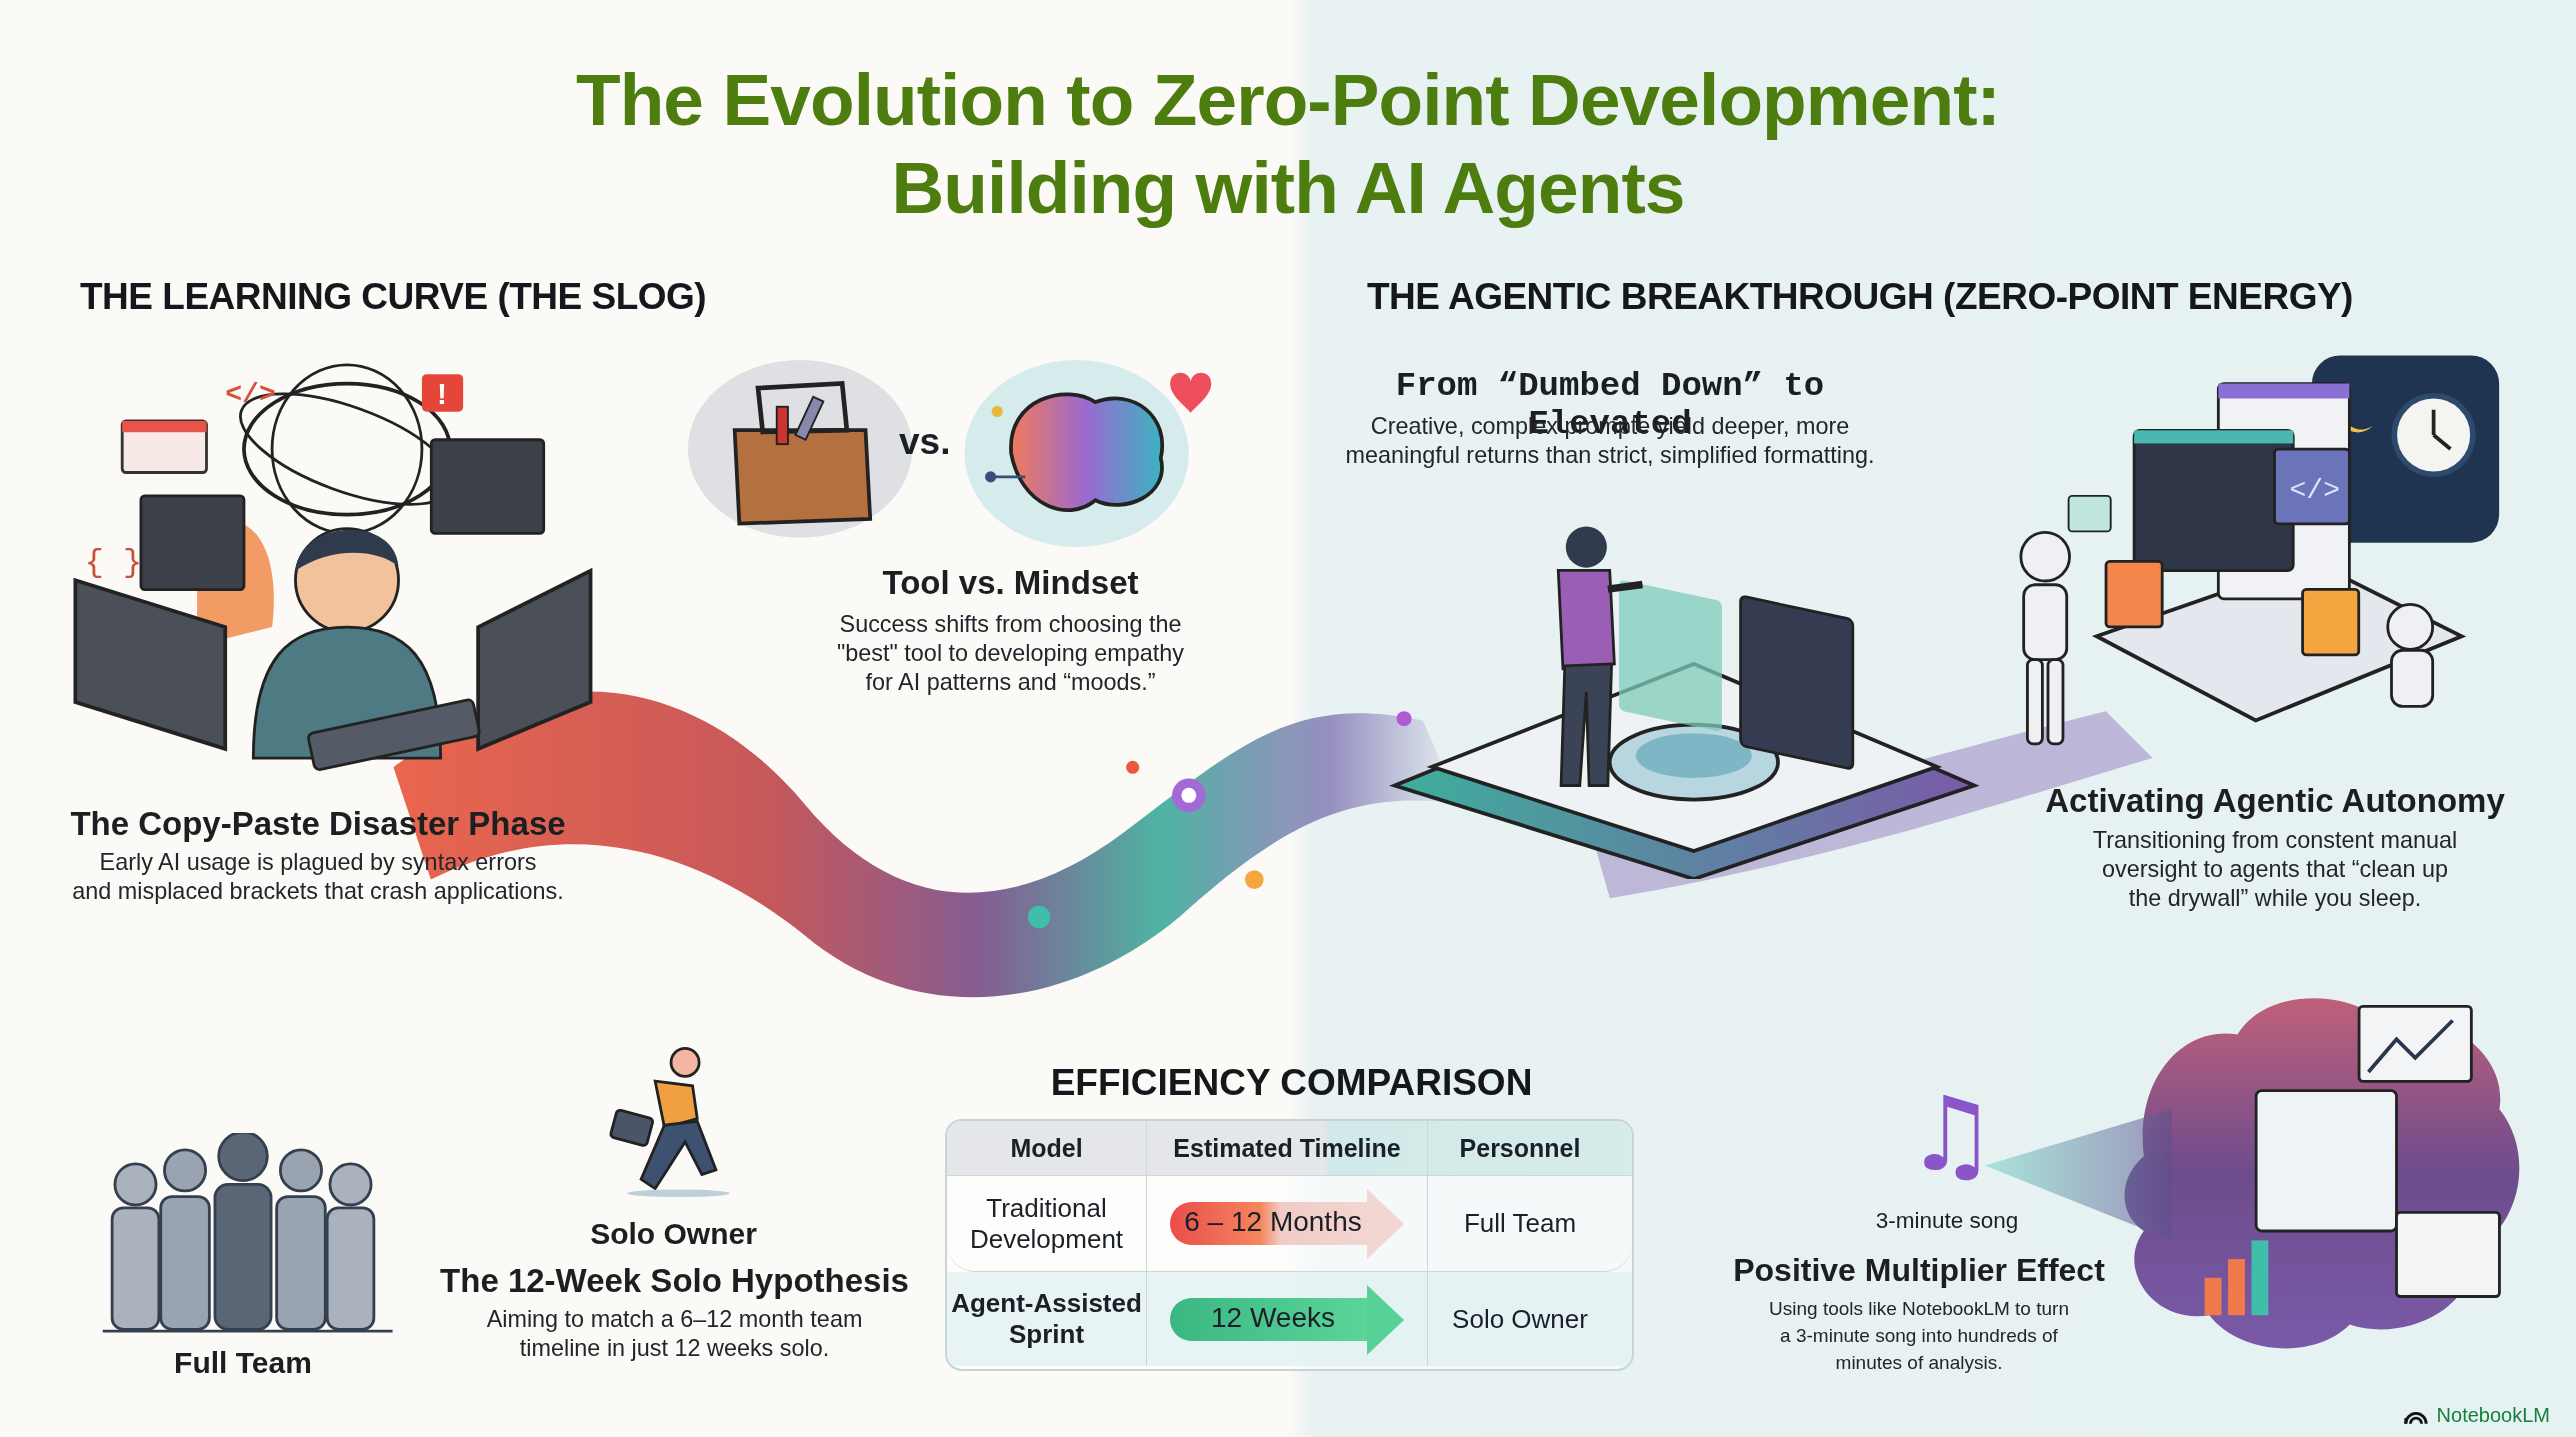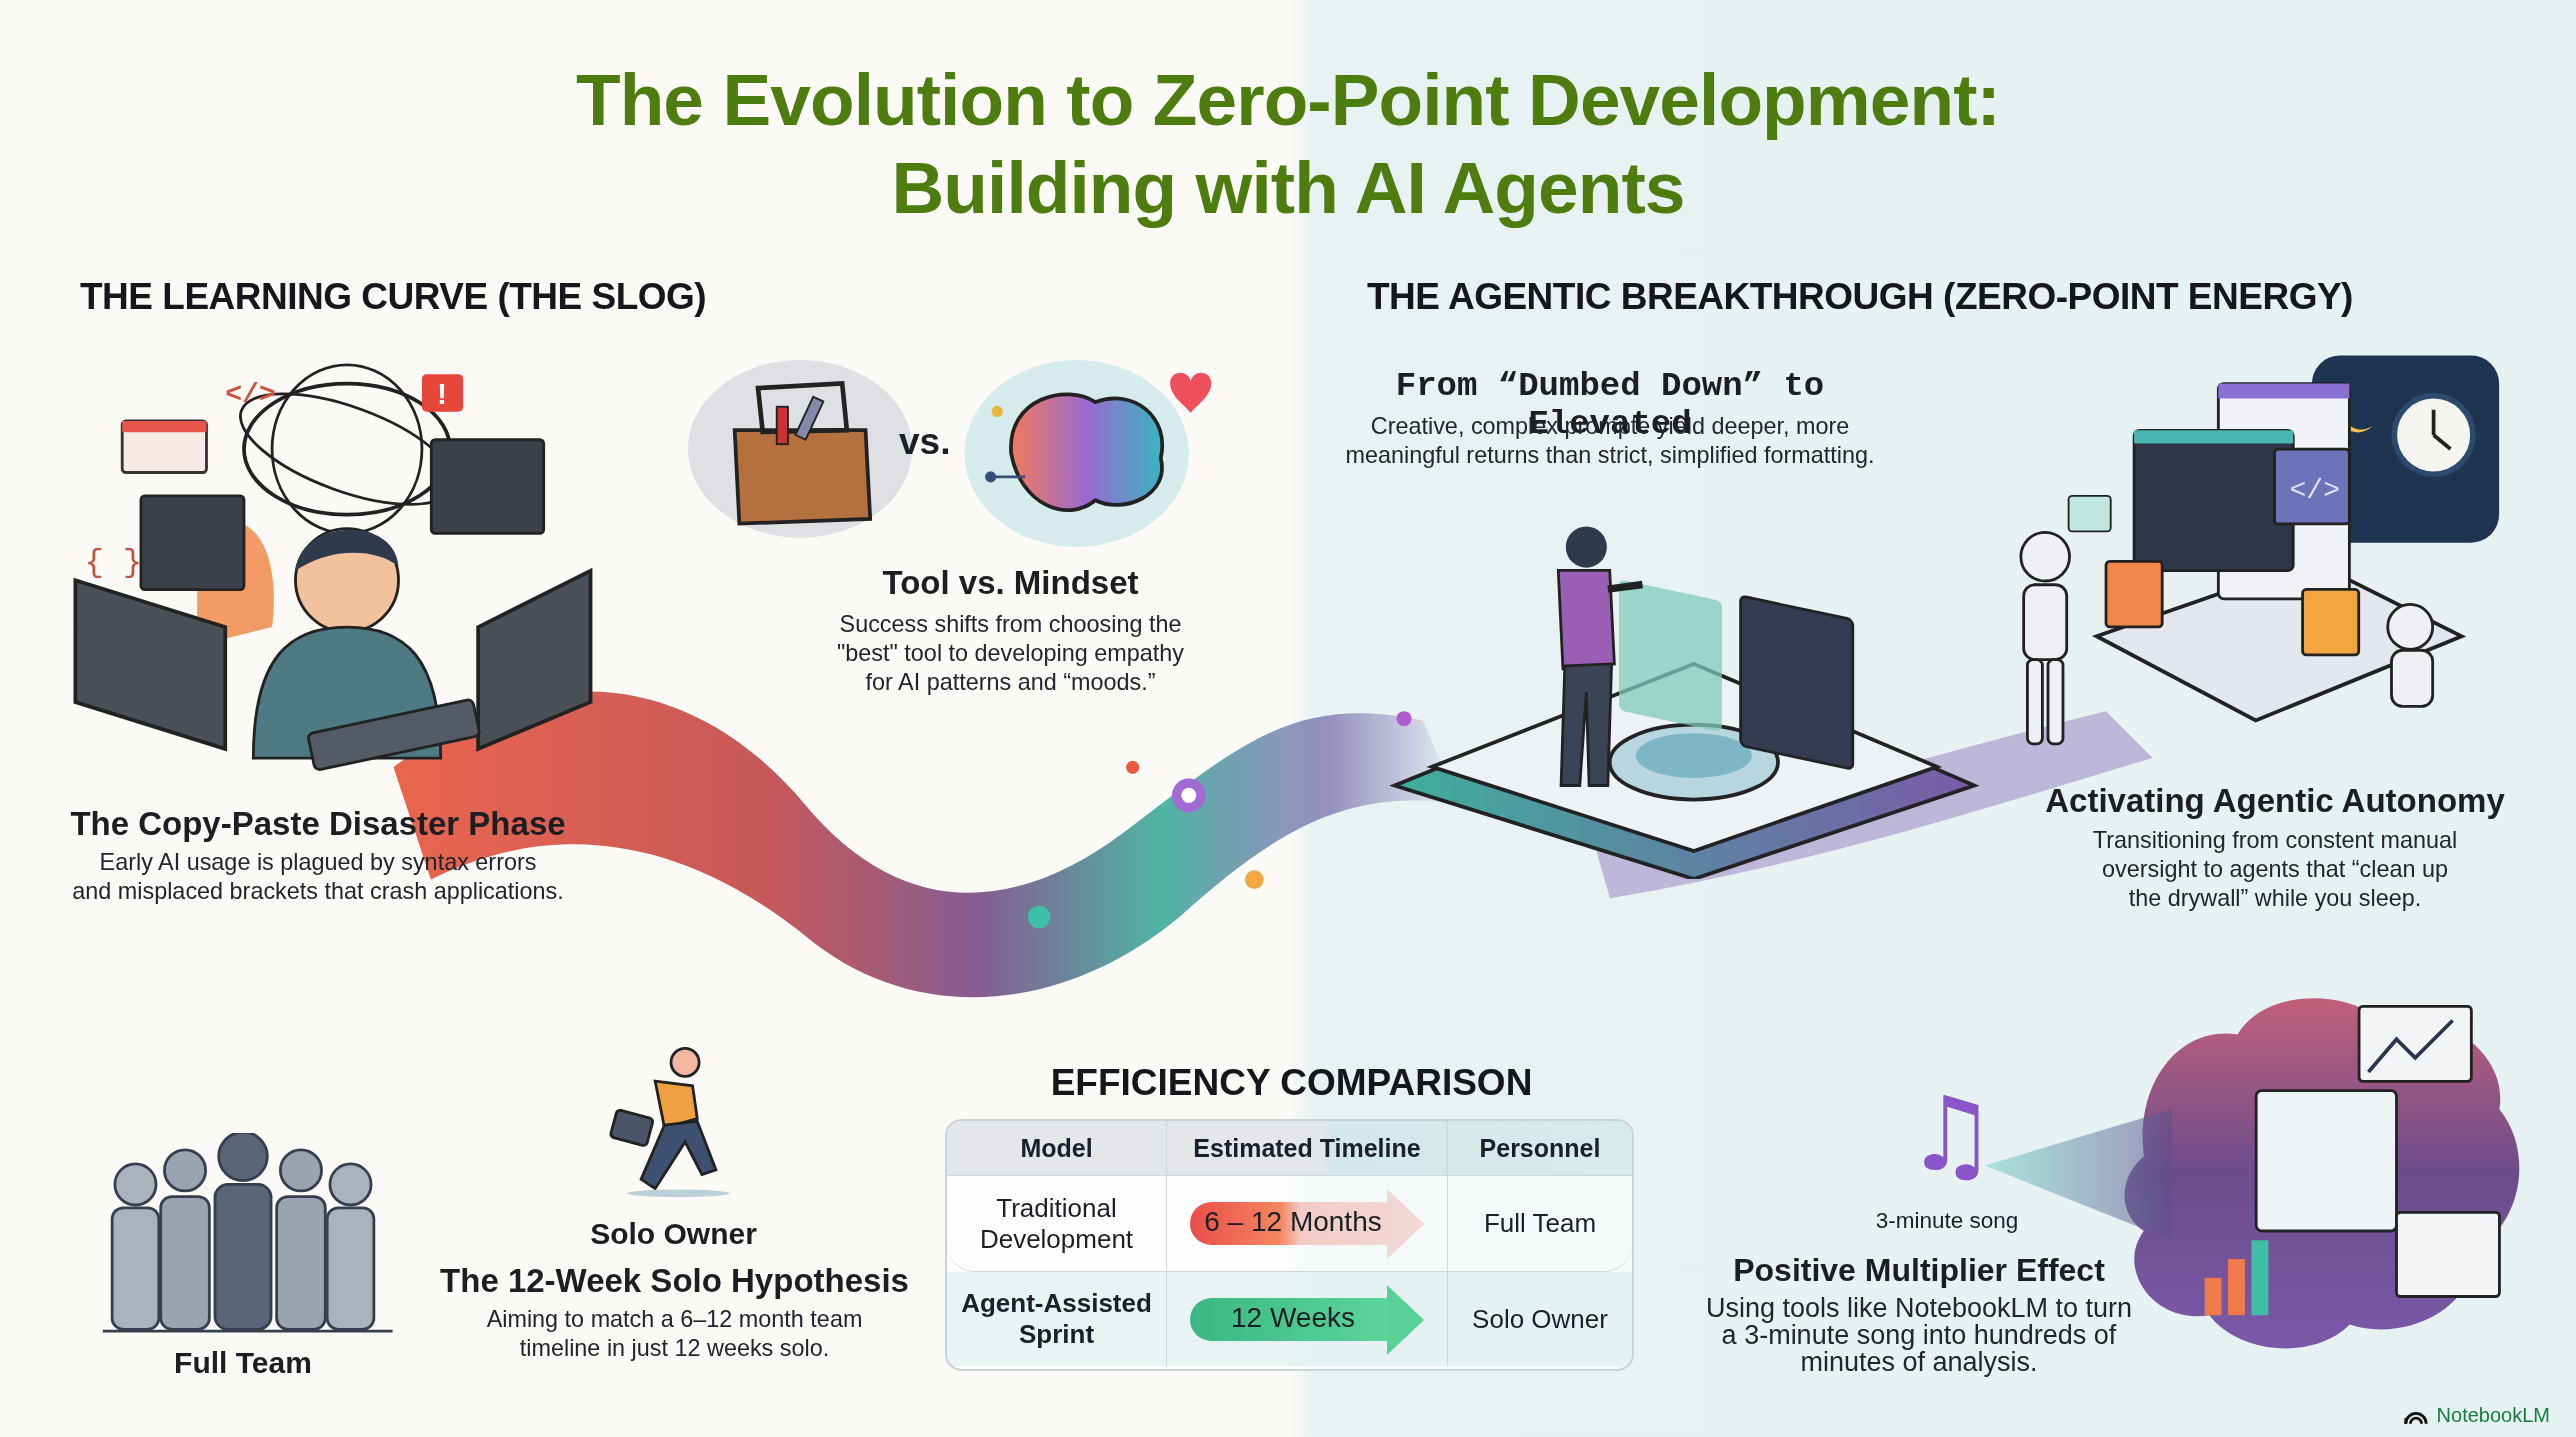--- a/index.html
+++ b/index.html
@@ -12,21 +12,21 @@
   .h3{font-weight:700;font-size:33px;color:#1c1e22;text-align:center;}
   .body{font-size:23.4px;line-height:29px;color:#22252b;text-align:center;}
   
   .eff-title{left:936px;width:711px;top:1062px;text-align:center;font-weight:700;font-size:37px;color:#15171c;}
   .table{left:945px;top:1119px;width:685px;height:248px;border:2.8px solid #c6d4d6;border-radius:17px;overflow:hidden;background:rgba(255,255,255,.55);}
   .trow{display:flex;border-bottom:1.9px solid #cdd7d9;}
   .trow:last-child{border-bottom:none;}
   .thead{height:54px;background:linear-gradient(90deg,#e4e6ea 0%,#e4e6ea 55%,#d1e9e8 56%,#d6ecea 100%);}
   .tcell{display:flex;align-items:center;justify-content:center;text-align:center;border-right:1.9px solid #cdd7d9;box-sizing:border-box;}
   .tcell:last-child{border-right:none;}
-  .c1{width:220px}.c2{width:281px}.c3{width:184px}
+  .c1{width:200px}.c2{width:281px}.c3{width:184px}
   .thead .tcell{font-weight:700;font-size:25px;}
   .r1{height:95px;border-radius:28px;} .r2{height:94px;background:rgba(215,236,236,.55);}
   .cellt{font-size:26px;line-height:31px;}
   .bold{font-weight:700;}
   .arrow{position:relative;width:234px;height:69px;}
   .arrow .shaft{position:absolute;left:0;top:13px;height:43px;width:201px;border-radius:21.5px 0 0 21.5px;}
   .arrow .head{position:absolute;right:0;top:0;width:0;height:0;border-top:35px solid transparent;border-bottom:35px solid transparent;}
   .arrow .lbl{position:absolute;left:0;right:28px;top:17px;text-align:center;font-size:28px;}
   .red .shaft{background:linear-gradient(90deg,#ea4d4a 0%,#f5865f 45%,#f2cbc6 55%,#f2d6d2 100%);}
   .red .head{border-left:37px solid #f1d6d2;}
@@ -242,21 +242,21 @@
   <rect x="530" y="40" width="120" height="80" rx="4" fill="#f3f4f6" stroke="#222" stroke-width="3"></rect>
   <polyline points="540,110 570,75 590,95 630,55" fill="none" stroke="#2a3550" stroke-width="4"></polyline>
   <rect x="570" y="260" width="110" height="90" rx="4" fill="#f3f4f6" stroke="#222" stroke-width="3"></rect>
   <rect x="365" y="330" width="18" height="40" fill="#f07a4a"></rect>
     <rect x="390" y="310" width="18" height="60" fill="#f07a4a"></rect>
     <rect x="415" y="290" width="18" height="80" fill="#3fbfa8"></rect>
   <text x="45" y="215" font-size="110" fill="#8a55c8" font-family="DejaVu Sans, sans-serif">♫</text>
 </svg>
 <div class="abs" style="left:1816px;top:1208px;width:262px;text-align:center;font-size:22.5px;">3-minute song</div>
 <div class="abs h3" style="left:1685px;top:1252px;width:468px;font-size:32px;">Positive Multiplier Effect</div>
-<div class="abs body" style="left:1685px;top:1295px;width:468px;font-size:27px;line-height:27px;">
+<div class="abs body" style="left:1685px;top:1295px;width:468px;font-size:19px;line-height:27px;">
   <div>Using tools like NotebookLM to turn</div>
   <div>a 3-minute song into hundreds of</div>
   <div>minutes of analysis.</div>
 </div>
 
 <div class="abs eff-title">EFFICIENCY COMPARISON</div>
 <div class="abs table">
   <div class="trow thead">
     <div class="tcell c1">Model</div>
     <div class="tcell c2">Estimated Timeline</div>

